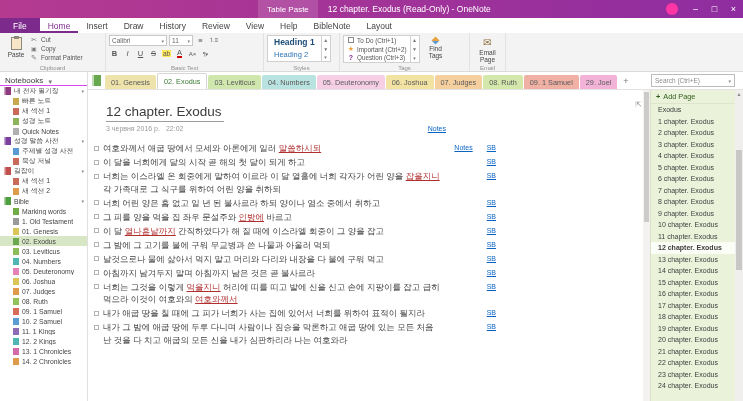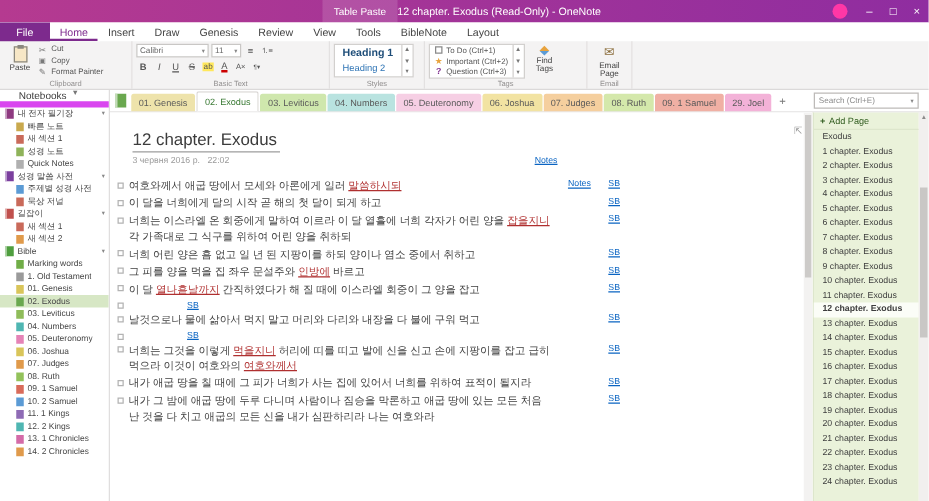--- a/index.html
+++ b/index.html
@@ -4,21 +4,21 @@
 <style>
   * { box-sizing: border-box; margin: 0; padding: 0; }
   html,body { width:743px; height:401px; overflow:hidden;
     font-family:"Liberation Sans","DejaVu Sans",sans-serif; background:#fff; }
 
   
   .titlebar { height:18px; background:linear-gradient(90deg,var(--tb1,#b53a90),var(--tb2,#8f2da0));
     display:flex; align-items:center; color:#fff; font-size:8.5px; }
   .tt-chip { margin-left:258px; padding:0 9px; height:100%; display:flex; align-items:center;
     background:rgba(255,255,255,.14); font-size:8px; white-space:nowrap; }
-  .tb-title { margin-left:0; white-space:nowrap;text-align:center; }
+  .tb-title { margin-left:10px; white-space:nowrap;text-align:center; }
   .tb-right { margin-left:auto; display:flex; align-items:center; height:100%; }
   .avatar { width:12px; height:12px; border-radius:50%; background:#ff37a6; margin-right:8px; }
   .winbtn { width:19px; height:100%; display:flex; align-items:center; justify-content:center; font-size:9px; }
   .winbtn.close { background:rgba(255,255,255,.0); }
 
   
   .tabsrow { height:15px; background:#fff; display:flex; align-items:stretch; font-size:8.5px; color:#444; }
   .file-tab { background:#7d2a8d; color:#fff; padding:0 13px; display:flex; align-items:center; }
   .rtab { padding:0 8px; display:flex; align-items:center; cursor:default; }
   .rtab.active { color:#7d2a8d; box-shadow:inset 0 -2px 0 #7d2a8d; }
@@ -55,22 +55,22 @@
   .tag-ico { width:8px; margin-right:2px; display:flex; align-items:center; justify-content:center; }
   .chk { width:6px; height:6px; border:1px solid #8a8a8a; background:#fff; }
   .star { color:#e8a33d; font-size:7px; }
   .ques { color:#7d2a8d; font-weight:bold; font-size:7px; }
   .tag-diamond { width:7px; height:7px; background:linear-gradient(135deg,#e8a33d 50%,#5b9bd5 50%); transform:rotate(45deg) scale(.8); }
   .env { color:#8a6d3b; font-size:10px; }
 
   
   .bodyrow { display:flex; height:368px; }
   .sidebar { width:88px; border-right:1px solid #e0dede; display:flex; flex-direction:column; background:#fff; }
-  .nb-header { height:14px; display:flex; align-items:flex-start; padding:0 15px; font-size:8px; color:#3b3b3b;
-    border-bottom:5px solid #d946ef; }
+  .nb-header { height:14px; display:flex; align-items:flex-end; padding:0 5px; font-size:8px; color:#3b3b3b;
+    border-bottom:1px solid #d946ef; }
   .nb-header .car { margin-left:4px; font-size:6px; color:#777; }
   .nb-tree { flex:1; overflow:hidden; }
   .tree-row { height:10px; display:flex; align-items:center; font-size:6.8px; color:#454545;
     padding-left:4px; white-space:nowrap; overflow:hidden; }
   .tree-row.indent1 { padding-left:13px; }
   .tree-row.selected { background:#d7e7c5; }
   .nb-ico { width:7px; height:8px; margin-right:3px; flex:0 0 auto; box-shadow:inset 1.5px 0 0 rgba(255,255,255,.55); }
   .sec-ico { width:6px; height:7px; margin-right:3px; flex:0 0 auto; }
   .tree-row .car { margin-left:auto; margin-right:3px; font-size:5px; color:#888; }
   .tree-label { overflow:hidden; text-overflow:ellipsis; }
@@ -139,24 +139,24 @@
     <div class="winbtn close">×</div>
   </div>
 </div>
 
 <div class="tabsrow">
   <div class="file-tab">File</div>
   <div id="ribbon-tabs" style="display:flex">
       <div class="rtab active">Home</div>
       <div class="rtab">Insert</div>
       <div class="rtab">Draw</div>
-      <div class="rtab">Genesis</div>
+      <div class="rtab">History</div>
       <div class="rtab">Review</div>
       <div class="rtab">View</div>
-      <div class="rtab">Tools</div>
+      <div class="rtab">Help</div>
       <div class="rtab">BibleNote</div>
       <div class="rtab">Layout</div>
     </div>
 </div>
 
 <div class="ribbon">
   <div class="rgroup" style="width:106px">
     <div class="bigbtn">
       <span class="ico clipboard-ico"></span>
       <span>Paste</span>
@@ -444,54 +444,56 @@
             </div>
             <div class="verse">
               <span class="vbullet"></span>
               <span class="vtext"><span>너희는 이스라엘 온 회중에게 말하여 이르라 이 달 열흘에 너희 각자가 어린 양을 </span><span class="mark">잡을지니</span><span> 각 가족대로 그 식구를 위하여 어린 양을 취하되</span></span>
               <span class="vlinks">
                 <span class="link">SB</span>
               </span>
             </div>
             <div class="verse">
               <span class="vbullet"></span>
-              <span class="vtext"><span>너희 어린 양은 흠 없고 일 년 된 지팡이를 하되 양이나 염소 중에서 취하고</span></span>
+              <span class="vtext"><span>너희 어린 양은 흠 없고 일 년 된 불사르라 하되 양이나 염소 중에서 취하고</span></span>
               <span class="vlinks">
                 <span class="link">SB</span>
               </span>
             </div>
             <div class="verse">
               <span class="vbullet"></span>
               <span class="vtext"><span>그 피를 양을 먹을 집 좌우 문설주와 </span><span class="mark">인방에</span><span> 바르고</span></span>
               <span class="vlinks">
                 <span class="link">SB</span>
               </span>
             </div>
             <div class="verse">
               <span class="vbullet"></span>
               <span class="vtext"><span>이 달 </span><span class="mark">열나흗날까지</span><span> 간직하였다가 해 질 때에 이스라엘 회중이 그 양을 잡고</span></span>
               <span class="vlinks">
                 <span class="link">SB</span>
               </span>
             </div>
             <div class="verse">
               <span class="vbullet"></span>
+              <span class="vtext"><span>그 밤에 그 고기를 불에 구워 무교병과 쓴 나물과 아울러 먹되</span></span>
               <span class="vlinks">
                 <span class="link">SB</span>
               </span>
             </div>
             <div class="verse">
               <span class="vbullet"></span>
               <span class="vtext"><span>날것으로나 물에 삶아서 먹지 말고 머리와 다리와 내장을 다 불에 구워 먹고</span></span>
               <span class="vlinks">
                 <span class="link">SB</span>
               </span>
             </div>
             <div class="verse">
               <span class="vbullet"></span>
+              <span class="vtext"><span>아침까지 남겨두지 말며 아침까지 남은 것은 곧 불사르라</span></span>
               <span class="vlinks">
                 <span class="link">SB</span>
               </span>
             </div>
             <div class="verse">
               <span class="vbullet"></span>
               <span class="vtext"><span>너희는 그것을 이렇게 </span><span class="mark">먹을지니</span><span> 허리에 띠를 띠고 발에 신을 신고 손에 지팡이를 잡고 급히 먹으라 이것이 여호와의 </span><span class="mark">여호와께서</span></span>
               <span class="vlinks">
                 <span class="link">SB</span>
               </span>

